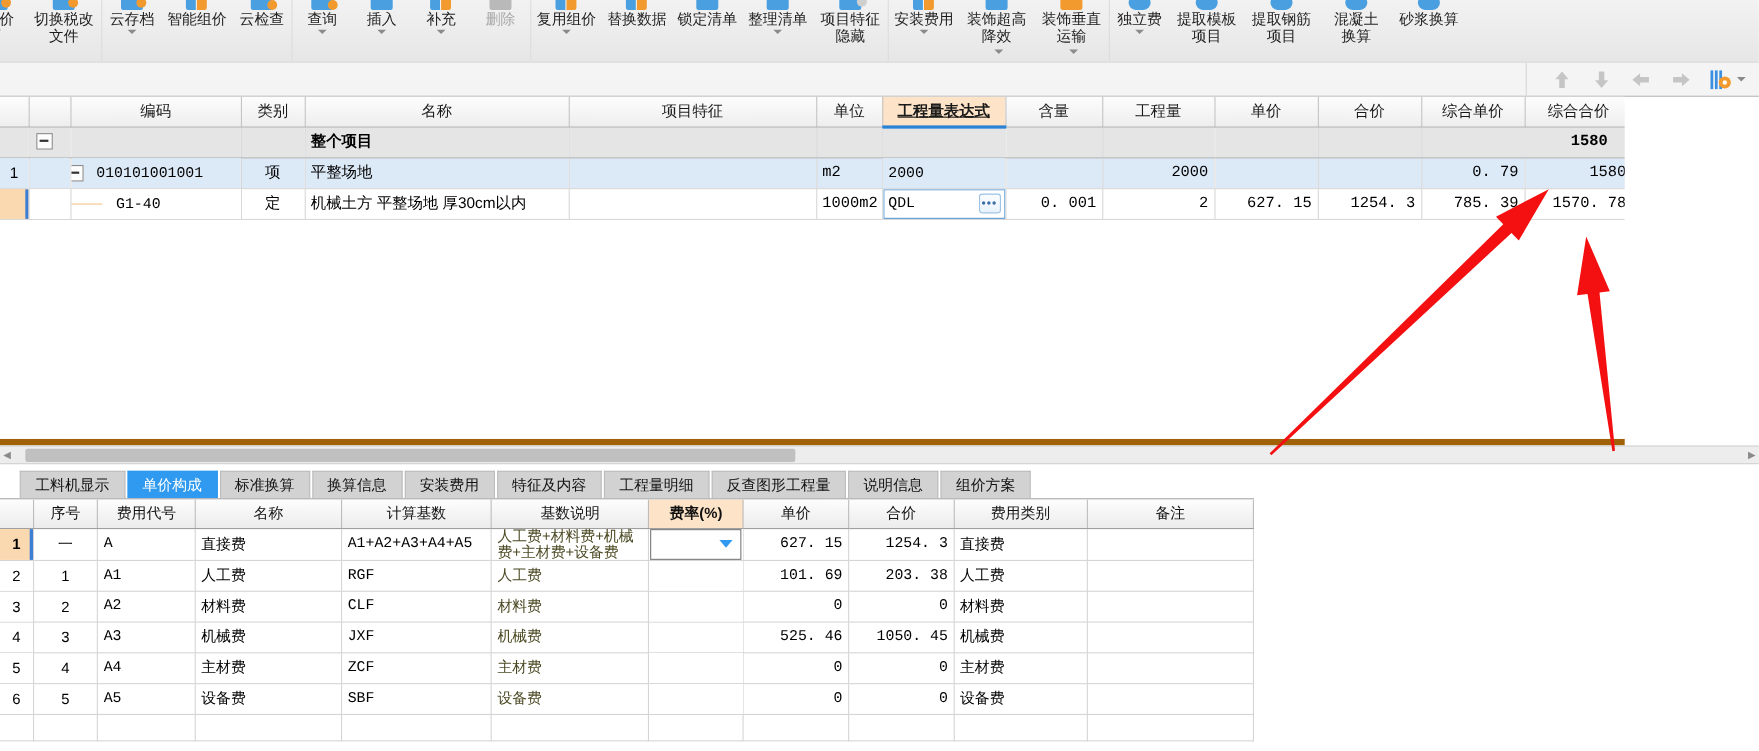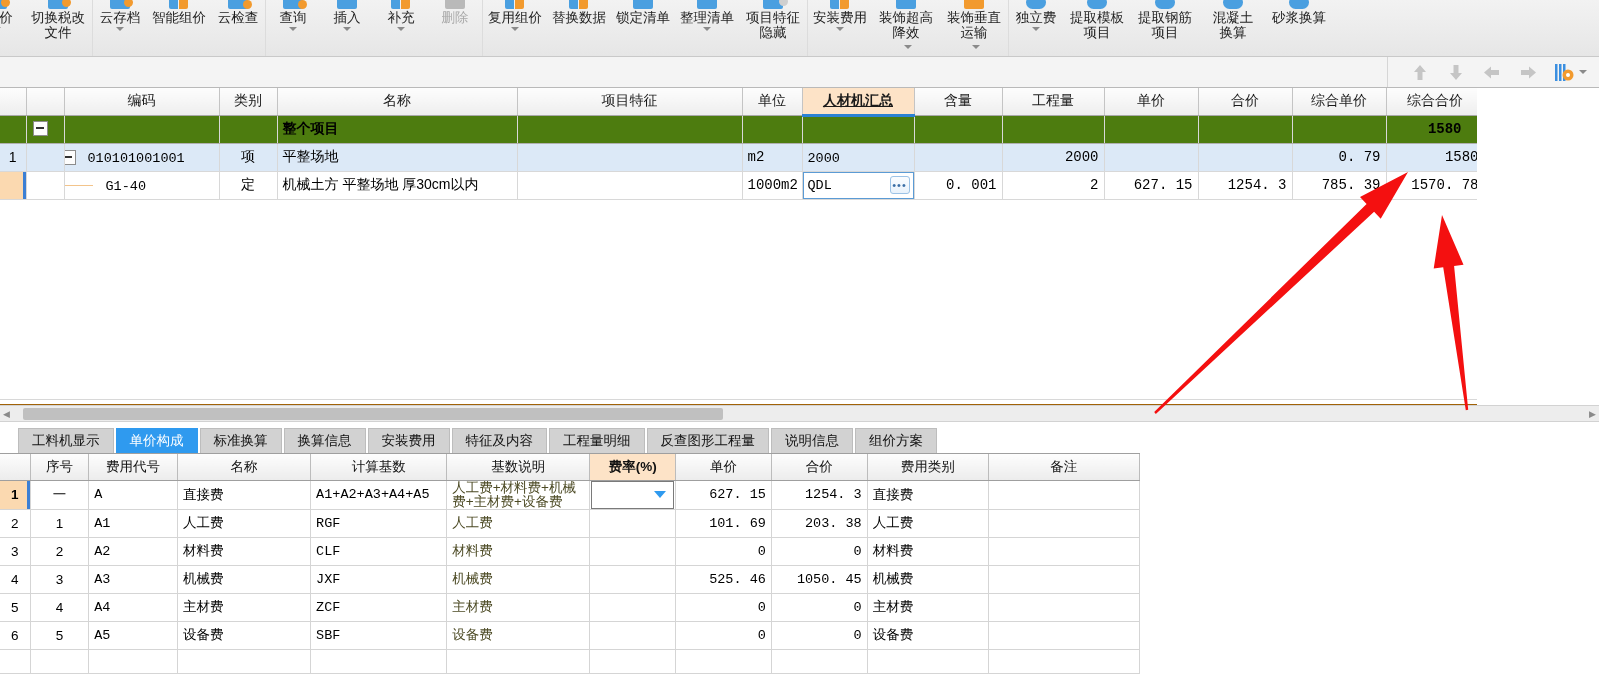--- a/index.html
+++ b/index.html
@@ -73,40 +73,40 @@
   }
   .tabitem.active { background: #cfe6fb; color: #2a6fb0; }
   .tabstrip .spacer { flex: 1; border-right: 1px solid #d6d6d6;}
   .navicons { display:flex; align-items:center; gap:16px; padding: 0 12px 0 22px; }
   .arw { width: 20px; height: 16px; position: relative; }
   .settings-ic { position: relative; width: 22px; height: 18px; }
 
   
   .grid-wrap {
     position: absolute; left: 0; top: 88px; width: 1477px; height: 317px;
-    background: #fff; border-bottom: 1px solid #a16207;
+    background: #fff; border-bottom: 6px solid #a16207;
     overflow: hidden;
   }
   table.grid { border-collapse: collapse; table-layout: fixed; width: 1599px; }
   table.grid th {
     background: linear-gradient(#fdfdfd,#eeeeee);
     border-right: 1px solid #c4c4c4; border-bottom: 1px solid #a9a9a9;
     font-weight: normal; font-size: 14px; height: 27px; color: #1a1a1a;
     padding: 0 4px; text-align: center;
   }
   table.grid th.hl {
     background: #fde3c7; font-weight: bold; border-bottom: 3px solid #2b82d4;
     text-decoration: underline;
   }
   table.grid td {
     border-right: 1px solid #d8d8d8; border-bottom: 1px solid #d8d8d8;
     height: 28px; font-size: 14px; padding: 0 5px;
     white-space: nowrap; overflow: hidden;
   }
-  tr.row-total td { background: #4d7c0f; font-weight: bold; border-bottom:1px solid #b0b0b0; }
+  tr.row-total td { background: #e5e5e5; font-weight: bold; border-bottom:1px solid #b0b0b0; }
   tr.row-sel td { background: #dce9f7; }
   tr.row-norm td { background: #ffffff; }
   td.num { text-align: right; }
   td.ctr { text-align: center; }
   .rowhdr { background: linear-gradient(#fdfdfd,#eeeeee); text-align:center; font-size:13px; }
   .rowhdr.cur { background: #fbd9b0; }
   .selbar { position:absolute; left:0; top:0; bottom:0; width:3px; background:#3b7fd4; }
   .mono { font-family: "Liberation Mono","DejaVu Sans Mono", monospace; font-size: 13.5px; }
 
   
@@ -469,21 +469,21 @@
         </colgroup>
       <thead>
           <tr id="mainhead">
             <th></th>
             <th></th>
             <th>编码</th>
             <th>类别</th>
             <th>名称</th>
             <th>项目特征</th>
             <th>单位</th>
-            <th class="hl">人材机汇总</th>
+            <th class="hl">工程量表达式</th>
             <th>含量</th>
             <th>工程量</th>
             <th>单价</th>
             <th>合价</th>
             <th>综合单价</th>
             <th>综合合价</th>
             <th>单价构成文件</th>
           </tr>
         </thead>
       <tbody id="mainbody">

